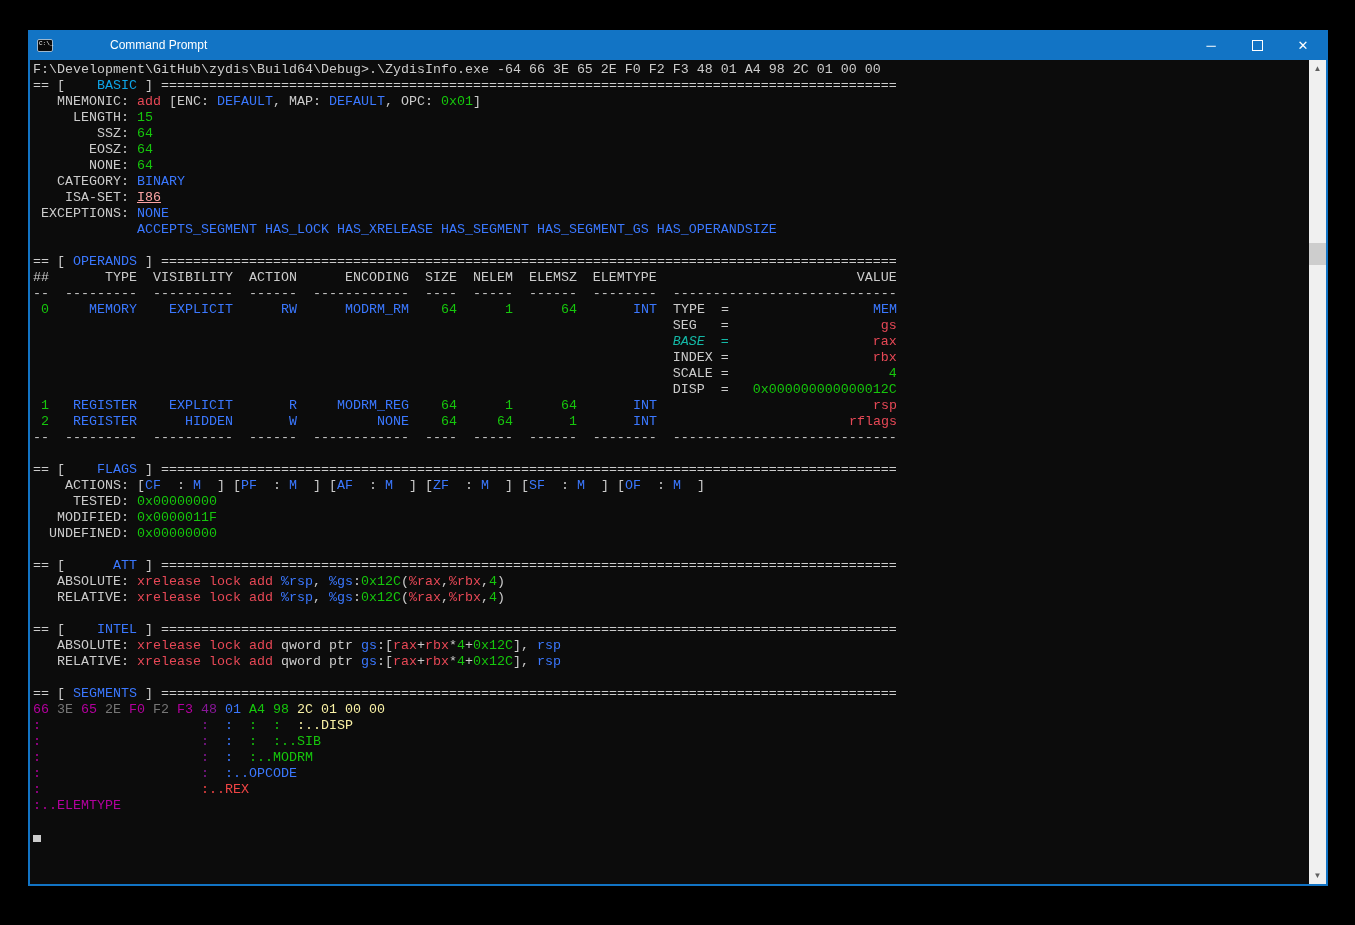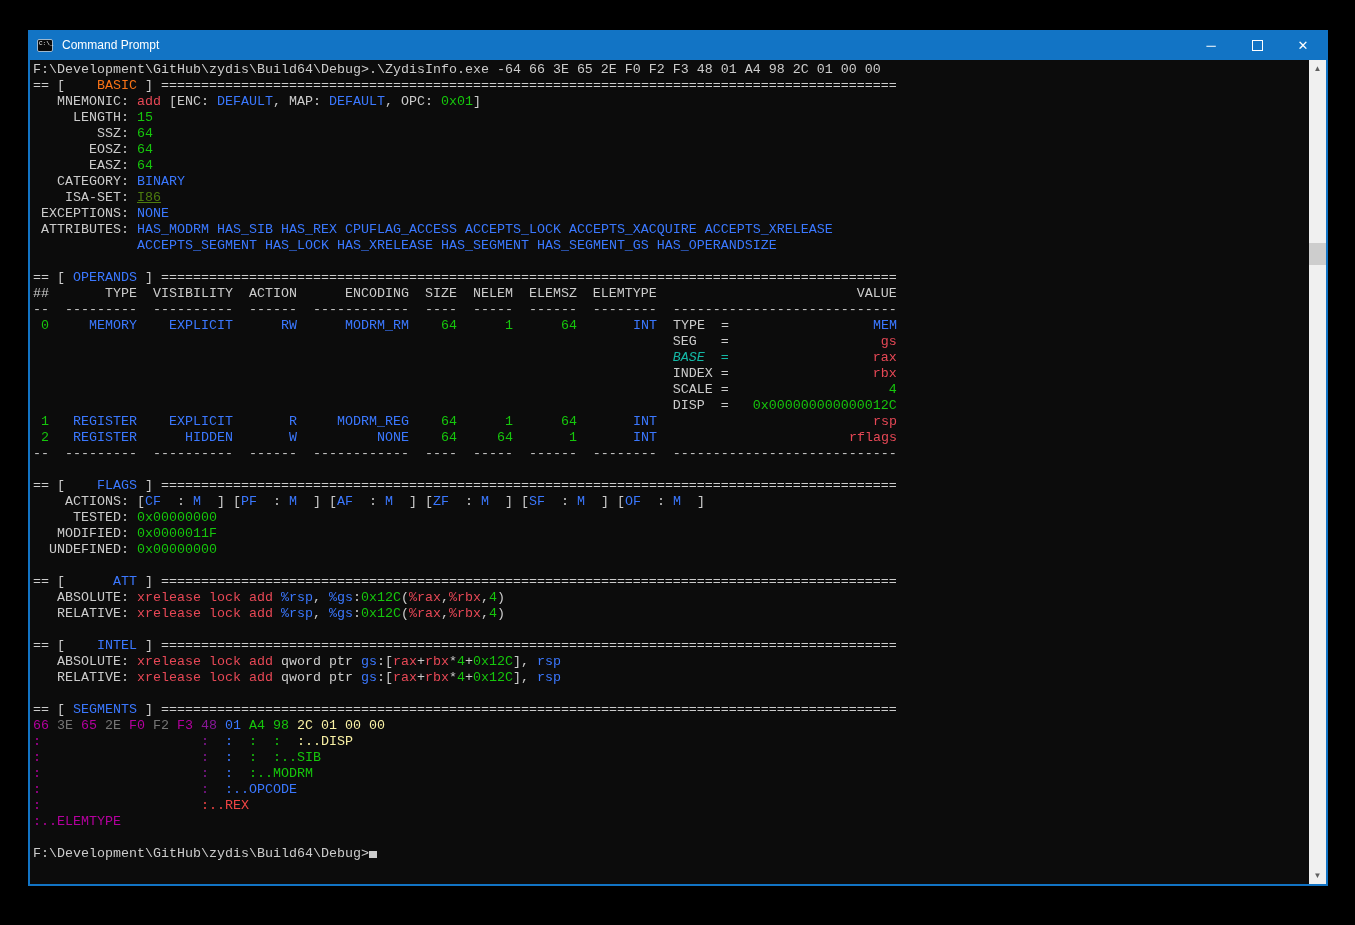--- a/index.html
+++ b/index.html
@@ -28,21 +28,21 @@
     margin-left:7px;margin-right:9px;
     background:#0a0a0a;
     border:1px solid #9db8cf;
     border-radius:2px;
     font-family:"Liberation Mono","DejaVu Sans Mono",monospace;
     font-size:6px;line-height:6px;
     color:#ffffff;
     padding:1px 0 0 1px;
     box-sizing:border-box;
   }
-  .title-text{font-size:12px;color:#ffffff;}
+  .title-text{font-size:12px;color:#ffffff;margin-left:48px;}
   .controls{margin-left:auto;display:flex;height:30px;}
   .ctrl{
     width:46px;height:30px;
     display:flex;align-items:center;justify-content:center;
     color:#ffffff;font-size:13px;
     cursor:default;
   }
   .max-box{width:9px;height:9px;border:1px solid #ffffff;display:inline-block;}
   .console{
     position:relative;
@@ -92,30 +92,29 @@
       <div class="ctrl">─</div>
       <div class="ctrl">
         <span class="max-box"></span>
       </div>
       <div class="ctrl">✕</div>
     </div>
   </div>
   <div class="console">
     <div class="term">
         <div class="line"><span style="color: rgb(204, 204, 204);">F:\Development\GitHub\zydis\Build64\Debug&gt;.\ZydisInfo.exe -64 66 3E 65 2E F0 F2 F3 48 01 A4 98 2C 01 00 00</span></div>
-        <div class="line"><span style="color: rgb(204, 204, 204);">== [    </span><span style="color: #f97316; text-align: right;">BASIC</span><span style="color: rgb(204, 204, 204);"> ] ============================================================================================</span></div>
+        <div class="line"><span style="color: rgb(204, 204, 204);">== [    </span><span style="color: #0ea5e9; text-align: right;">BASIC</span><span style="color: rgb(204, 204, 204);"> ] ============================================================================================</span></div>
         <div class="line"><span style="color: rgb(204, 204, 204);">   MNEMONIC: </span><span style="color: rgb(231, 72, 86);">add</span><span style="color: rgb(204, 204, 204);"> [ENC: </span><span style="color: rgb(59, 120, 255);">DEFAULT</span><span style="color: rgb(204, 204, 204);">, MAP: </span><span style="color: rgb(59, 120, 255);">DEFAULT</span><span style="color: rgb(204, 204, 204);">, OPC: </span><span style="color: rgb(22, 198, 12);">0x01</span><span style="color: rgb(204, 204, 204);">]</span></div>
         <div class="line"><span style="color: rgb(204, 204, 204);">     LENGTH: </span><span style="color: rgb(22, 198, 12);">15</span></div>
         <div class="line"><span style="color: rgb(204, 204, 204);">        SSZ: </span><span style="color: rgb(22, 198, 12);">64</span></div>
         <div class="line"><span style="color: rgb(204, 204, 204);">       EOSZ: </span><span style="color: rgb(22, 198, 12);">64</span></div>
-        <div class="line"><span style="color: rgb(204, 204, 204);">       EASZ: </span><span style="color: rgb(22, 198, 12);">64</span></div>
+        <div class="line"><span style="color: rgb(204, 204, 204);">       NONE: </span><span style="color: rgb(22, 198, 12);">64</span></div>
         <div class="line"><span style="color: rgb(204, 204, 204);">   CATEGORY: </span><span style="color: rgb(59, 120, 255);">BINARY</span></div>
-        <div class="line"><span style="color: rgb(204, 204, 204);">    ISA-SET: </span><span style="color: #4d7c0f; text-decoration: underline;">I86</span></div>
+        <div class="line"><span style="color: rgb(204, 204, 204);">    ISA-SET: </span><span style="color: #fca5a5; text-decoration: underline;">I86</span></div>
         <div class="line"><span style="color: rgb(204, 204, 204);"> EXCEPTIONS: </span><span style="color: rgb(59, 120, 255);">NONE</span></div>
-        <div class="line"><span style="color: rgb(204, 204, 204);"> ATTRIBUTES: </span><span style="color: rgb(59, 120, 255);">HAS_MODRM HAS_SIB HAS_REX CPUFLAG_ACCESS ACCEPTS_LOCK ACCEPTS_XACQUIRE ACCEPTS_XRELEASE</span></div>
         <div class="line"><span style="color: rgb(204, 204, 204);">             </span><span style="color: rgb(59, 120, 255);">ACCEPTS_SEGMENT HAS_LOCK HAS_XRELEASE HAS_SEGMENT HAS_SEGMENT_GS HAS_OPERANDSIZE</span></div>
         <div class="line"></div>
         <div class="line"><span style="color: rgb(204, 204, 204);">== [ </span><span style="color: rgb(59, 120, 255);">OPERANDS</span><span style="color: rgb(204, 204, 204);"> ] ============================================================================================</span></div>
         <div class="line"><span style="color: rgb(204, 204, 204);">##       TYPE  VISIBILITY  ACTION      ENCODING  SIZE  NELEM  ELEMSZ  ELEMTYPE</span><span style="color: rgb(204, 204, 204);">                         </span><span style="color: rgb(204, 204, 204);">VALUE</span></div>
         <div class="line"><span style="color: rgb(204, 204, 204);">--  ---------  ----------  ------  ------------  ----  -----  ------  --------  </span><span style="color: rgb(204, 204, 204);">----------------------------</span></div>
         <div class="line"><span style="color: rgb(22, 198, 12);"> 0</span><span style="color: rgb(204, 204, 204);">     </span><span style="color: rgb(59, 120, 255);">MEMORY</span><span style="color: rgb(204, 204, 204);">    </span><span style="color: rgb(59, 120, 255);">EXPLICIT</span><span style="color: rgb(204, 204, 204);">      </span><span style="color: rgb(59, 120, 255);">RW</span><span style="color: rgb(204, 204, 204);">      </span><span style="color: rgb(59, 120, 255);">MODRM_RM</span><span style="color: rgb(204, 204, 204);">    </span><span style="color: rgb(22, 198, 12);">64</span><span style="color: rgb(204, 204, 204);">      </span><span style="color: rgb(22, 198, 12);">1</span><span style="color: rgb(204, 204, 204);">      </span><span style="color: rgb(22, 198, 12);">64</span><span style="color: rgb(204, 204, 204);">       </span><span style="color: rgb(59, 120, 255);">INT</span><span style="color: rgb(204, 204, 204);">  TYPE  =</span><span style="color: rgb(204, 204, 204);">                  </span><span style="color: rgb(59, 120, 255);">MEM</span></div>
         <div class="line"><span style="color: rgb(204, 204, 204);">                                                                                </span><span style="color: rgb(204, 204, 204);">SEG   =</span><span style="color: rgb(204, 204, 204);">                   </span><span style="color: rgb(231, 72, 86);">gs</span></div>
         <div class="line"><span style="color: rgb(204, 204, 204);">                                                                                </span><span style="color: #14b8a6; font-style: italic;">BASE  =</span><span style="color: rgb(204, 204, 204);">                  </span><span style="color: rgb(231, 72, 86);">rax</span></div>
         <div class="line"><span style="color: rgb(204, 204, 204);">                                                                                </span><span style="color: rgb(204, 204, 204);">INDEX =</span><span style="color: rgb(204, 204, 204);">                  </span><span style="color: rgb(231, 72, 86);">rbx</span></div>
         <div class="line"><span style="color: rgb(204, 204, 204);">                                                                                </span><span style="color: rgb(204, 204, 204);">SCALE =</span><span style="color: rgb(204, 204, 204);">                    </span><span style="color: rgb(22, 198, 12);">4</span></div>
@@ -140,21 +139,21 @@
         <div class="line"></div>
         <div class="line"><span style="color: rgb(204, 204, 204);">== [ </span><span style="color: rgb(59, 120, 255);">SEGMENTS</span><span style="color: rgb(204, 204, 204);"> ] ============================================================================================</span></div>
         <div class="line"><span style="color: rgb(180, 0, 158);">66</span><span style="color: rgb(204, 204, 204);"> </span><span style="color: rgb(118, 118, 118);">3E</span><span style="color: rgb(204, 204, 204);"> </span><span style="color: rgb(180, 0, 158);">65</span><span style="color: rgb(204, 204, 204);"> </span><span style="color: rgb(118, 118, 118);">2E</span><span style="color: rgb(204, 204, 204);"> </span><span style="color: rgb(180, 0, 158);">F0</span><span style="color: rgb(204, 204, 204);"> </span><span style="color: rgb(118, 118, 118);">F2</span><span style="color: rgb(204, 204, 204);"> </span><span style="color: rgb(180, 0, 158);">F3</span><span style="color: rgb(204, 204, 204);"> </span><span style="color: rgb(136, 23, 152);">48</span><span style="color: rgb(204, 204, 204);"> </span><span style="color: rgb(59, 120, 255);">01</span><span style="color: rgb(204, 204, 204);"> </span><span style="color: rgb(22, 198, 12);">A4</span><span style="color: rgb(204, 204, 204);"> </span><span style="color: rgb(22, 198, 12);">98</span><span style="color: rgb(204, 204, 204);"> </span><span style="color: rgb(249, 241, 165);">2C 01 00 00</span></div>
         <div class="line"><span style="color: rgb(180, 0, 158);">:</span><span style="color: rgb(204, 204, 204);">                    </span><span style="color: rgb(136, 23, 152);">:</span><span style="color: rgb(204, 204, 204);">  </span><span style="color: rgb(59, 120, 255);">:</span><span style="color: rgb(204, 204, 204);">  </span><span style="color: rgb(22, 198, 12);">:</span><span style="color: rgb(204, 204, 204);">  </span><span style="color: rgb(22, 198, 12);">:</span><span style="color: rgb(204, 204, 204);">  </span><span style="color: rgb(249, 241, 165);">:..DISP</span></div>
         <div class="line"><span style="color: rgb(180, 0, 158);">:</span><span style="color: rgb(204, 204, 204);">                    </span><span style="color: rgb(136, 23, 152);">:</span><span style="color: rgb(204, 204, 204);">  </span><span style="color: rgb(59, 120, 255);">:</span><span style="color: rgb(204, 204, 204);">  </span><span style="color: rgb(22, 198, 12);">:</span><span style="color: rgb(204, 204, 204);">  </span><span style="color: rgb(22, 198, 12);">:..SIB</span></div>
         <div class="line"><span style="color: rgb(180, 0, 158);">:</span><span style="color: rgb(204, 204, 204);">                    </span><span style="color: rgb(136, 23, 152);">:</span><span style="color: rgb(204, 204, 204);">  </span><span style="color: rgb(59, 120, 255);">:</span><span style="color: rgb(204, 204, 204);">  </span><span style="color: rgb(22, 198, 12);">:..MODRM</span></div>
         <div class="line"><span style="color: rgb(180, 0, 158);">:</span><span style="color: rgb(204, 204, 204);">                    </span><span style="color: rgb(136, 23, 152);">:</span><span style="color: rgb(204, 204, 204);">  </span><span style="color: rgb(59, 120, 255);">:..OPCODE</span></div>
         <div class="line"><span style="color: rgb(180, 0, 158);">:</span><span style="color: rgb(204, 204, 204);">                    </span><span style="color: #ef4444;">:..REX</span></div>
         <div class="line"><span style="color: rgb(180, 0, 158);">:..ELEMTYPE</span></div>
         <div class="line"></div>
-        <div class="line"><span style="color: rgb(204, 204, 204);">F:\Development\GitHub\zydis\Build64\Debug&gt;</span><span class="cursor"></span></div>
+        <div class="line"><span class="cursor"></span></div>
       </div>
     <div class="scrollbar">
       <div class="sb-arrow sb-up">▲</div>
       <div class="sb-thumb"></div>
       <div class="sb-arrow sb-down">▼</div>
     </div>
   </div>
 </div>
 
 </body></html>

